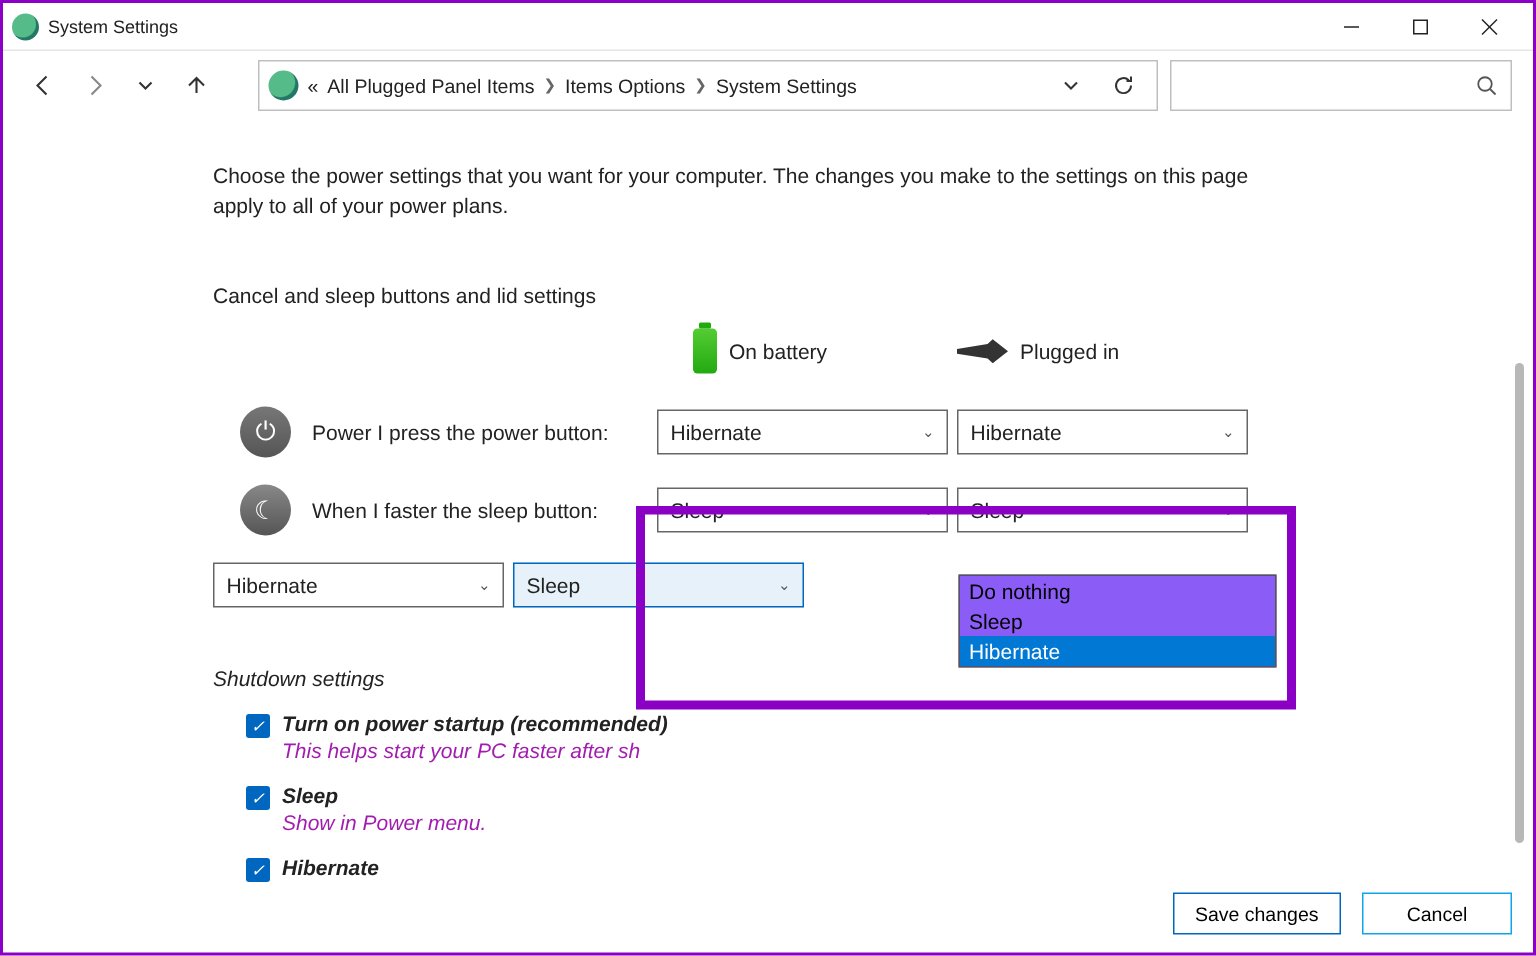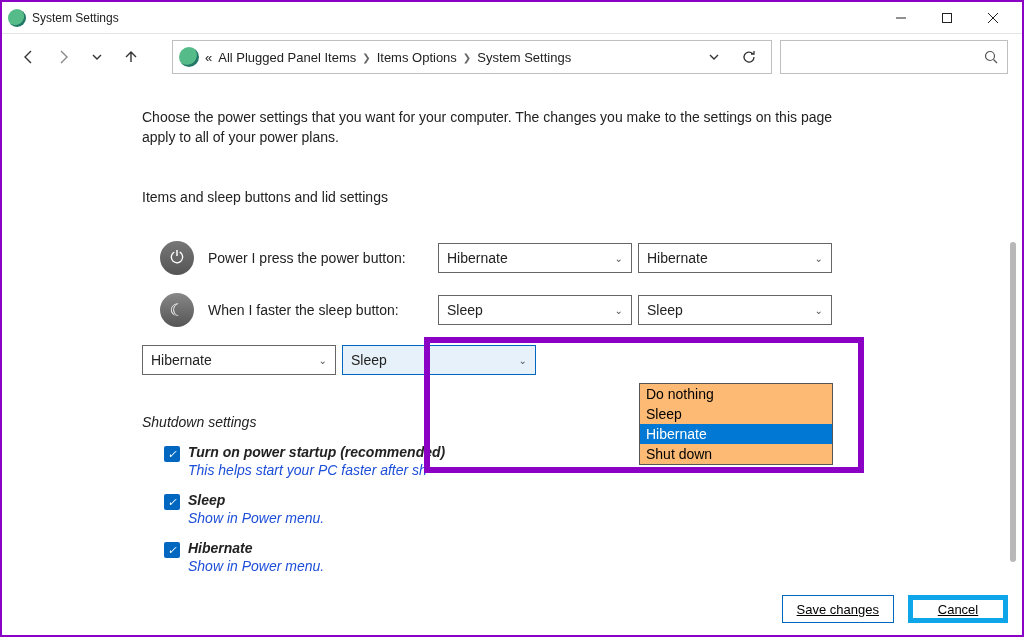--- a/index.html
+++ b/index.html
@@ -52,36 +52,36 @@
 .col-head.battery { width: 200px; }
 .col-head.plugged { width: 200px; }
 .battery-icon { width: 16px; height: 30px; background: linear-gradient(#5c3, #2a1); border-radius: 3px; position: relative; }
 .battery-icon::before { content: ""; position: absolute; top: -4px; left: 4px; width: 8px; height: 4px; background: #2a1; border-radius: 1px; }
 .plug-icon { width: 34px; height: 16px; background: #333; clip-path: polygon(0 40%, 60% 20%, 70% 0, 100% 50%, 70% 100%, 60% 80%, 0 60%); }
 
 
 .highlight-box { position: absolute; border: 6px solid #8a00c4; pointer-events: none; }
 
 
-.dropdown-list { position: absolute; width: 194px; background: #fdba74; border: 1px solid #555; font-size: 14px; }
+.dropdown-list { position: absolute; width: 212px; background: #8b5cf6; border: 1px solid #555; font-size: 14px; }
 .dropdown-list .opt { padding: 2px 6px; }
 .dropdown-list .opt.sel { background: #0078d4; color: #fff; }
 
 
 .shutdown-section { margin-top: 39px; font-style: italic; }
 .shutdown-head { font-size: 14px; margin-bottom: 14px; }
 .check-row { display: flex; align-items: flex-start; gap: 8px; margin-left: 22px; margin-bottom: 14px; }
 .checkbox { width: 16px; height: 16px; background: #0067c0; display: flex; align-items: center; justify-content: center; color: #fff; font-size: 11px; flex-shrink: 0; margin-top: 2px; border-radius: 2px; }
 .check-label { font-size: 14px; }
 .check-label b { font-weight: 600; }
-.check-sub { font-size: 14px; color: #1d4ed8; margin-top: 2px; }
-
-
-.footer { position: absolute; bottom: 8px; right: 14px; height: 36px; display: flex; align-items: center; gap: 14px; text-decoration: underline; }
-.btn { min-width: 100px; height: 28px; border: 5px solid #0ea5e9; background: #fff; padding: 0 14px; font-size: 13px; display: flex; align-items: center; justify-content: center; }
+.check-sub { font-size: 14px; color: #a21caf; margin-top: 2px; }
+
+
+.footer { position: absolute; bottom: 8px; right: 14px; height: 36px; display: flex; align-items: center; gap: 14px; }
+.btn { min-width: 100px; height: 28px; border: 1px solid #0ea5e9; background: #fff; padding: 0 14px; font-size: 13px; display: flex; align-items: center; justify-content: center; }
 .btn.primary { border: 1px solid #0067c0; }
 
 
 .scroll-track { position: absolute; right: 4px; top: 80px; bottom: 50px; width: 10px; background: transparent; }
 .scroll-thumb { position: absolute; right: 2px; top: 160px; width: 6px; height: 320px; background: #b8b8b8; border-radius: 3px; }
 
 svg { display: block; }
 </style>
 </head>
 <body>
@@ -162,23 +162,33 @@
         <circle cx="6" cy="6" r="4.5" fill="none" stroke="#555" stroke-width="1.2"></circle>
         <line x1="9.5" y1="9.5" x2="13" y2="13" stroke="#555" stroke-width="1.2"></line>
       </svg>
   </div>
 </div>
 
 <div class="content">
   <div class="inner">
     <div class="desc">Choose the power settings that you want for your computer. The changes you make to the settings on this page apply to all of your power plans.</div>
 
-    <div class="section-head">Items and sleep buttons and lid settings</div>
+    <div class="section-head">Cancel and sleep buttons and lid settings</div>
 
     <div class="col-headers">
+      <div class="col-head battery">
+        <div style="width:40px;display:flex;justify-content:flex-end;">
+            <div class="battery-icon"></div>
+          </div>
+        <span>On battery</span>
+      </div>
+      <div class="col-head plugged">
+        <div class="plug-icon"></div>
+        <span>Plugged in</span>
+      </div>
     </div>
 
     <div class="grid-row">
       <div class="label-cell">
         <div class="round-icon power-icon">⏻</div>
         <span>Power I press the power button:</span>
       </div>
       <div class="select-cell">
         <div class="select-box">
           <span>Hibernate</span>
@@ -256,21 +266,20 @@
     </div>
   </div>
 </div>
 
 <div class="highlight-box" style="left:422px; top:335px; width:440px; height:136px;"></div>
 
 <div class="dropdown-list" style="left:637px; top:381px;">
   <div class="opt">Do nothing</div>
   <div class="opt">Sleep</div>
   <div class="opt sel">Hibernate</div>
-  <div class="opt">Shut down</div>
 </div>
 
 <div class="footer">
   <div class="btn primary">Save changes</div>
   <div class="btn">Cancel</div>
 </div>
 
 <div class="scroll-track">
   <div class="scroll-thumb"></div>
 </div>

